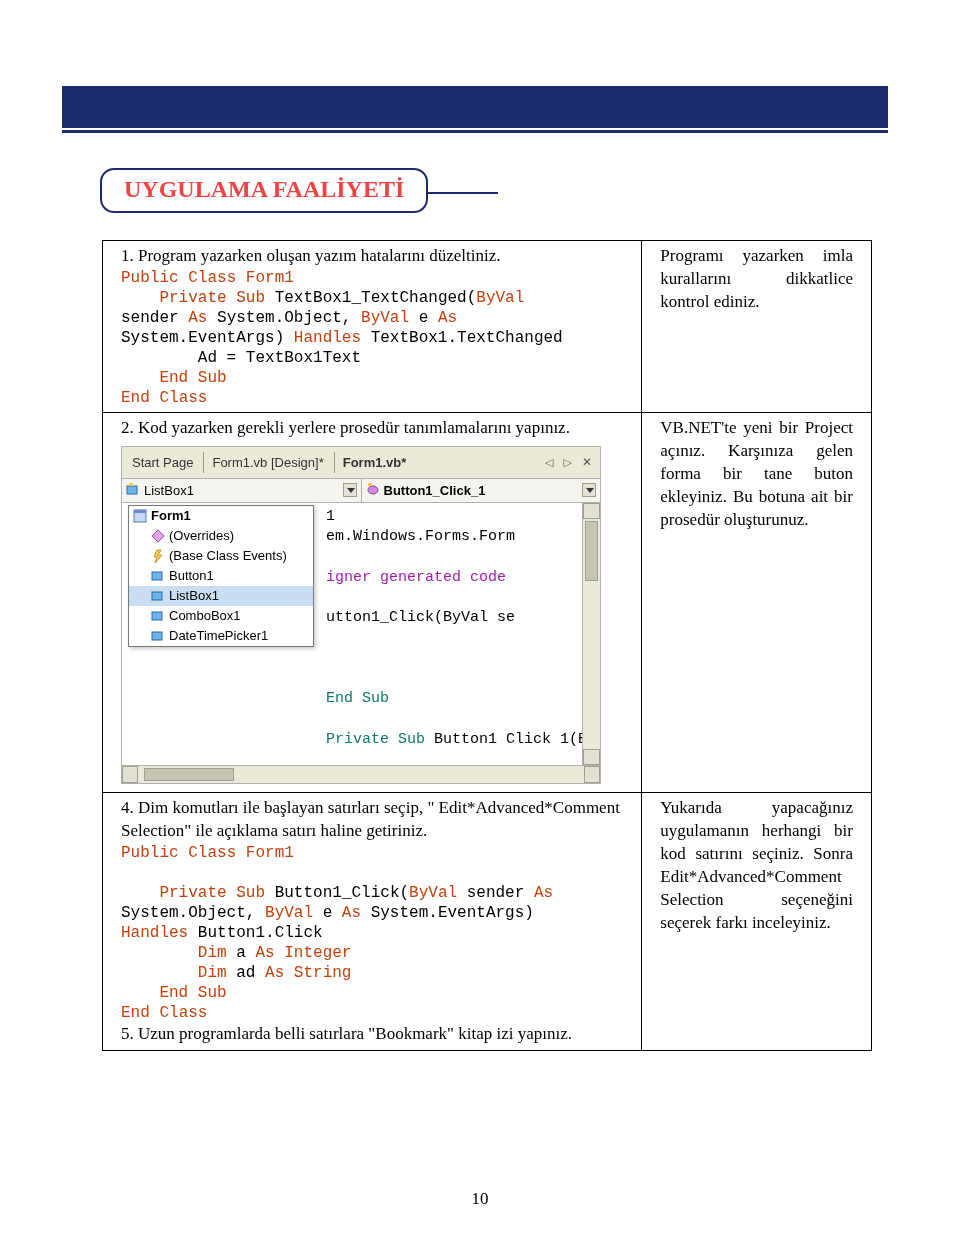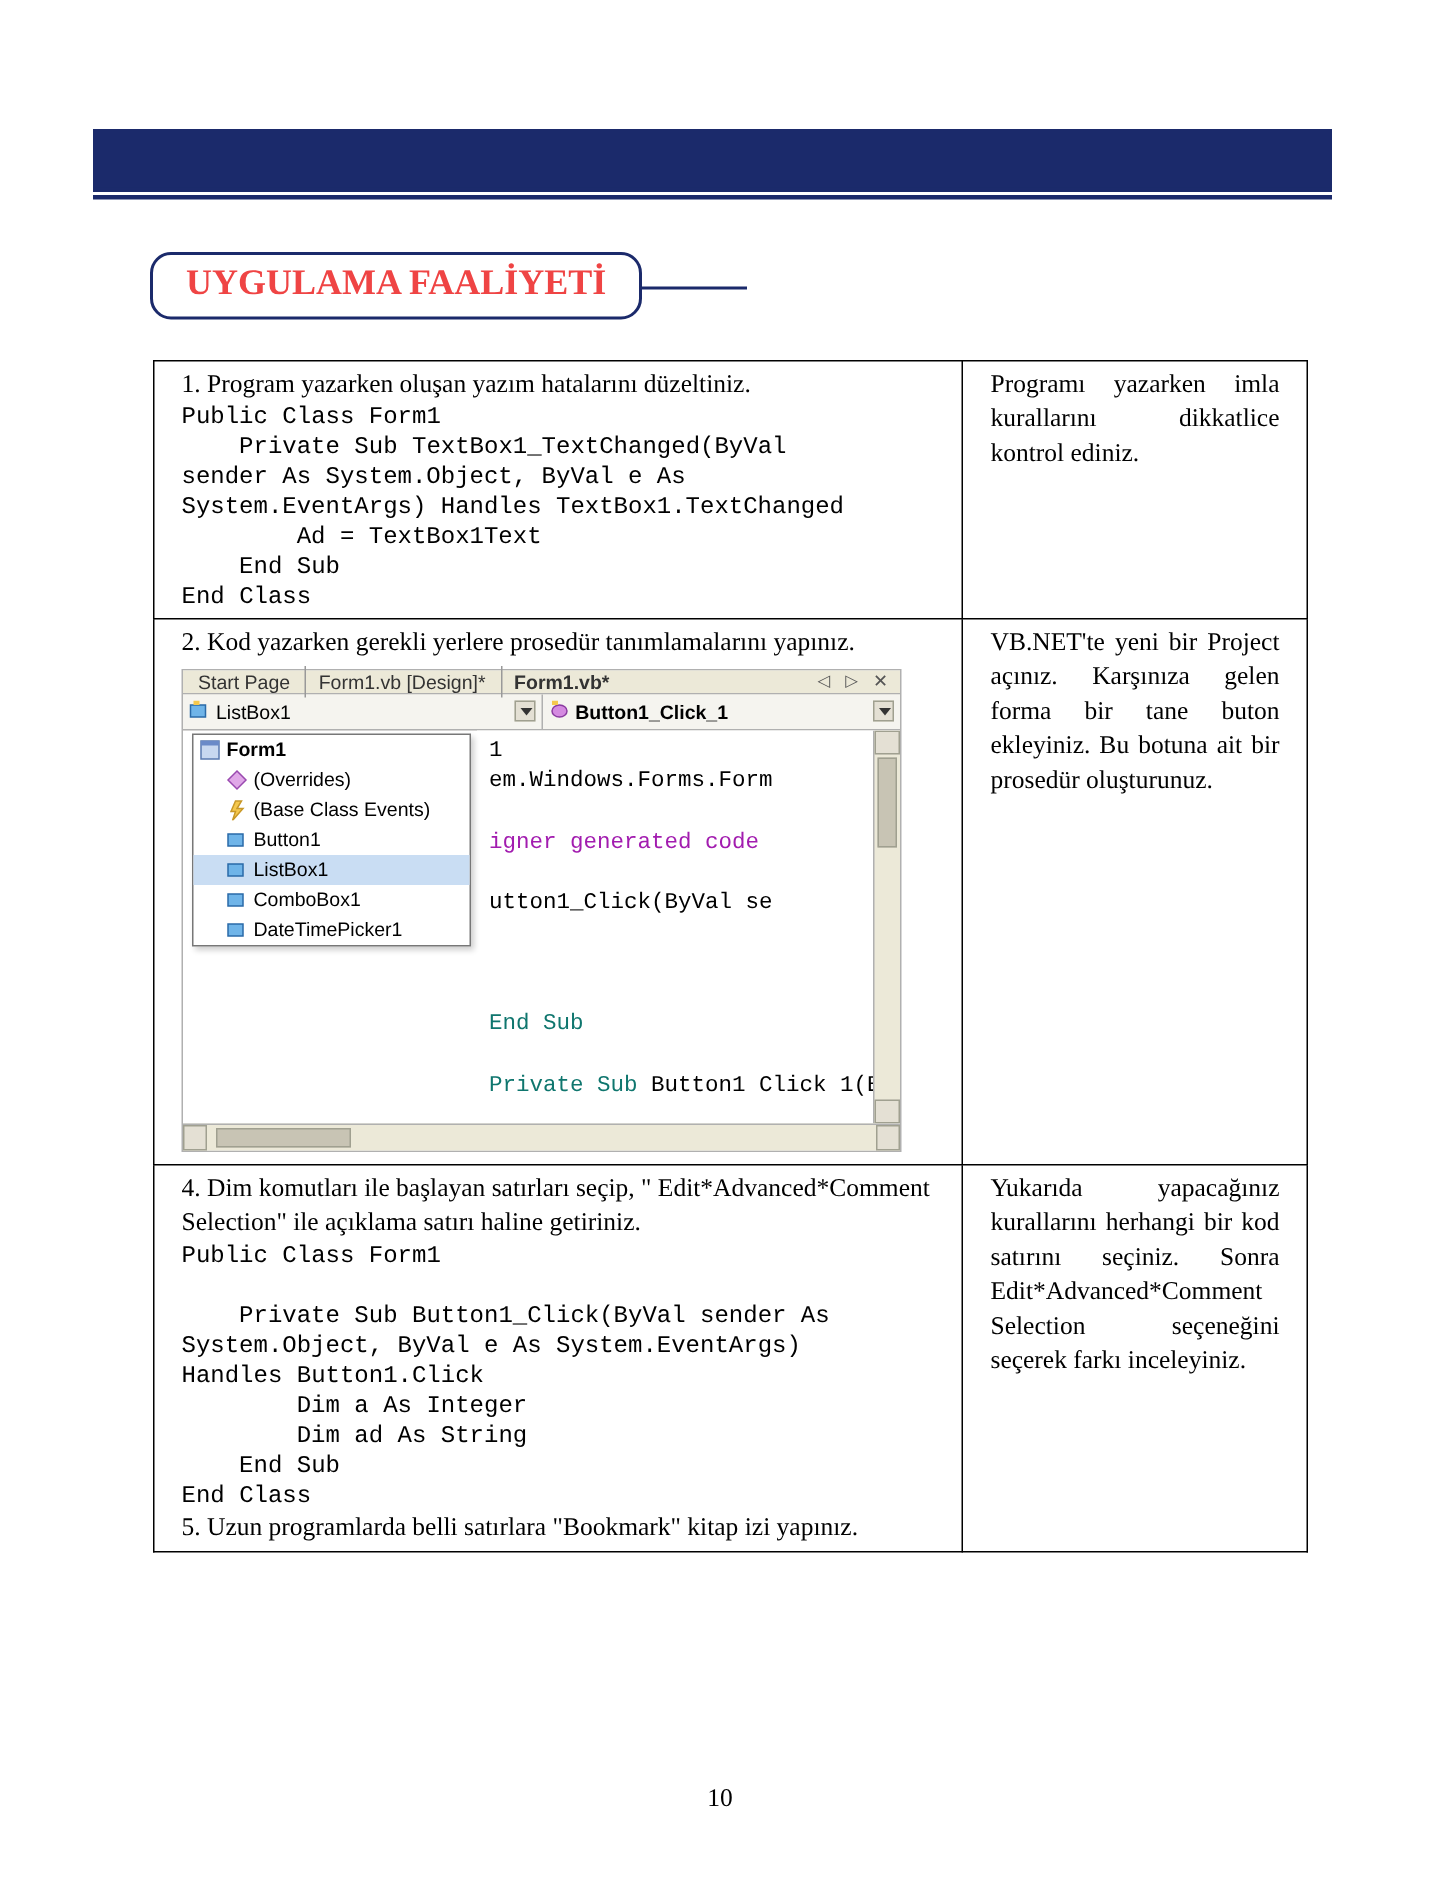--- a/index.html
+++ b/index.html
@@ -71,37 +71,37 @@
     padding: 4px 8px;
   }
   .col-left { width: 540px; }
   .col-right { width: 230px; text-align: justify; }
   .code {
     font-family: "Courier New", monospace;
     font-size: 16px;
     white-space: pre;
     line-height: 1.25;
   }
-  .kw { color: #000000; }
+  .kw { color: #c2410c; }
   .ide {
     margin-top: 6px;
     margin-bottom: 4px;
     width: 480px;
     border: 1px solid #b0b0b0;
     background: #fff;
     font-family: Tahoma, Arial, sans-serif;
     font-size: 13px;
     color: #000;
   }
   .ide-tabs {
     display: flex;
     align-items: center;
     background: #ece9d8;
     border-bottom: 1px solid #b0b0b0;
-    height: 16px;
+    height: 32px;
     padding: 0 6px;
     gap: 6px;
   }
   .ide-tab { color: #333; padding: 2px 4px; }
   .ide-tab.sep { border-left: 1px solid #999; padding-left: 8px; }
   .ide-tab.active { font-weight: bold; }
   .ide-tabs .spacer { flex: 1; }
   .ide-nav { font-size: 11px; color: #555; padding: 0 2px; }
   .ide-close { font-size: 12px; color: #555; padding: 0 2px; }
   .ide-dropdowns {
@@ -386,18 +386,18 @@
 <span></span>
 <span class="kw">    Private</span> <span class="kw">Sub</span> <span>Button1_Click(</span><span class="kw">ByVal</span><span> sender </span><span class="kw">As</span>
 <span>System.Object, </span><span class="kw">ByVal</span><span> e </span><span class="kw">As</span><span> System.EventArgs)</span>
 <span class="kw">Handles</span><span> Button1.Click</span>
 <span class="kw">        Dim</span><span> a </span><span class="kw">As</span> <span class="kw">Integer</span>
 <span class="kw">        Dim</span><span> ad </span><span class="kw">As</span> <span class="kw">String</span>
 <span class="kw">    End</span> <span class="kw">Sub</span>
 <span class="kw">End</span> <span class="kw">Class</span></div>
       <div><span>5.</span> <span>Uzun programlarda belli satırlara "Bookmark" kitap izi yapınız.</span></div>
     </td>
-    <td class="col-right">Yukarıda yapacağınız kurallarını herhangi bir kod satırını seçiniz. Sonra Edit*Advanced*Comment Selection seçeneğini seçerek farkı inceleyiniz.</td>
+    <td class="col-right">Yukarıda yapacağınız uygulamanın herhangi bir kod satırını seçiniz. Sonra Edit*Advanced*Comment Selection seçeneğini seçerek farkı inceleyiniz.</td>
   </tr>
 </tbody>
   </table>
 
 <div class="page-number">10</div>
 
 </body></html>

